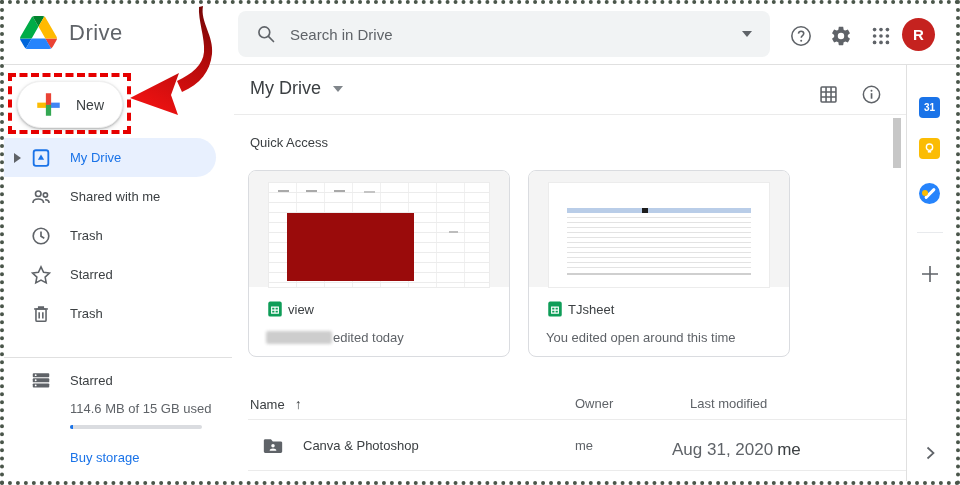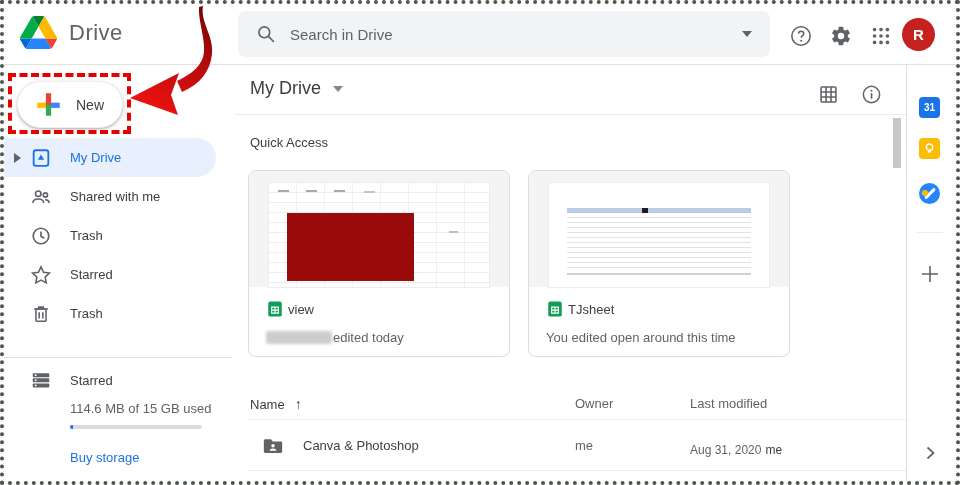--- a/index.html
+++ b/index.html
@@ -94,21 +94,21 @@
 
   .th{ position:absolute; top:392px; font-size:13px; font-weight:500; color:var(--text-secondary,#5f6368); cursor:pointer; }
   .th.name{ color:var(--text-primary,#3c4043); display:flex; gap:10px; align-items:center;}
   .sort-arrow{ font-size:14px; color:var(--text-primary,#3c4043); }
   .tbl-divider{ position:absolute; left:244px; width:658px; height:1px; background:#ebebeb; }
   .file-row{ position:absolute; left:244px; top:417px; width:658px; height:49px; display:flex;
              align-items:center; cursor:pointer; }
   .file-row .ficon{ width:22px; height:22px; margin-left:14px; }
   .file-row .fname{ font-size:13px; font-weight:500; color:var(--text-primary,#3c4043); margin-left:19px; }
   .cell-owner{ position:absolute; left:327px; font-size:13px; color:var(--text-secondary,#5f6368); }
-  .cell-mod{ position:absolute; left:442px; font-size:12px; color:var(--text-secondary,#5f6368);margin-top:9px; }
+  .cell-mod{ position:absolute; left:424px; font-size:17px; color:var(--text-secondary,#5f6368);margin-top:9px; }
   .cell-mod b{ font-weight:500; color:var(--text-primary,#3c4043); margin-left:4px; }
 
   
   .rail-divider{ position:absolute; left:902px; top:61px; bottom:0; width:1px; background:var(--divider,#e0e0e0); }
   .rail-ic{ position:absolute; left:915px; width:21px; height:21px; cursor:pointer; }
   .sq{ width:21px; height:21px; border-radius:4px; display:flex; align-items:center; justify-content:center; }
   .cal{ background:var(--calendar-blue,#1a73e8); color:#fff; font-size:10px; font-weight:bold;margin-top:9px; }
   .keep{ background:var(--keep-yellow,#fbbc04); }
   .tasks{ width:21px; height:21px; border-radius:50%; background:var(--tasks-blue,#2684fc);
           position:relative; overflow:hidden; }

